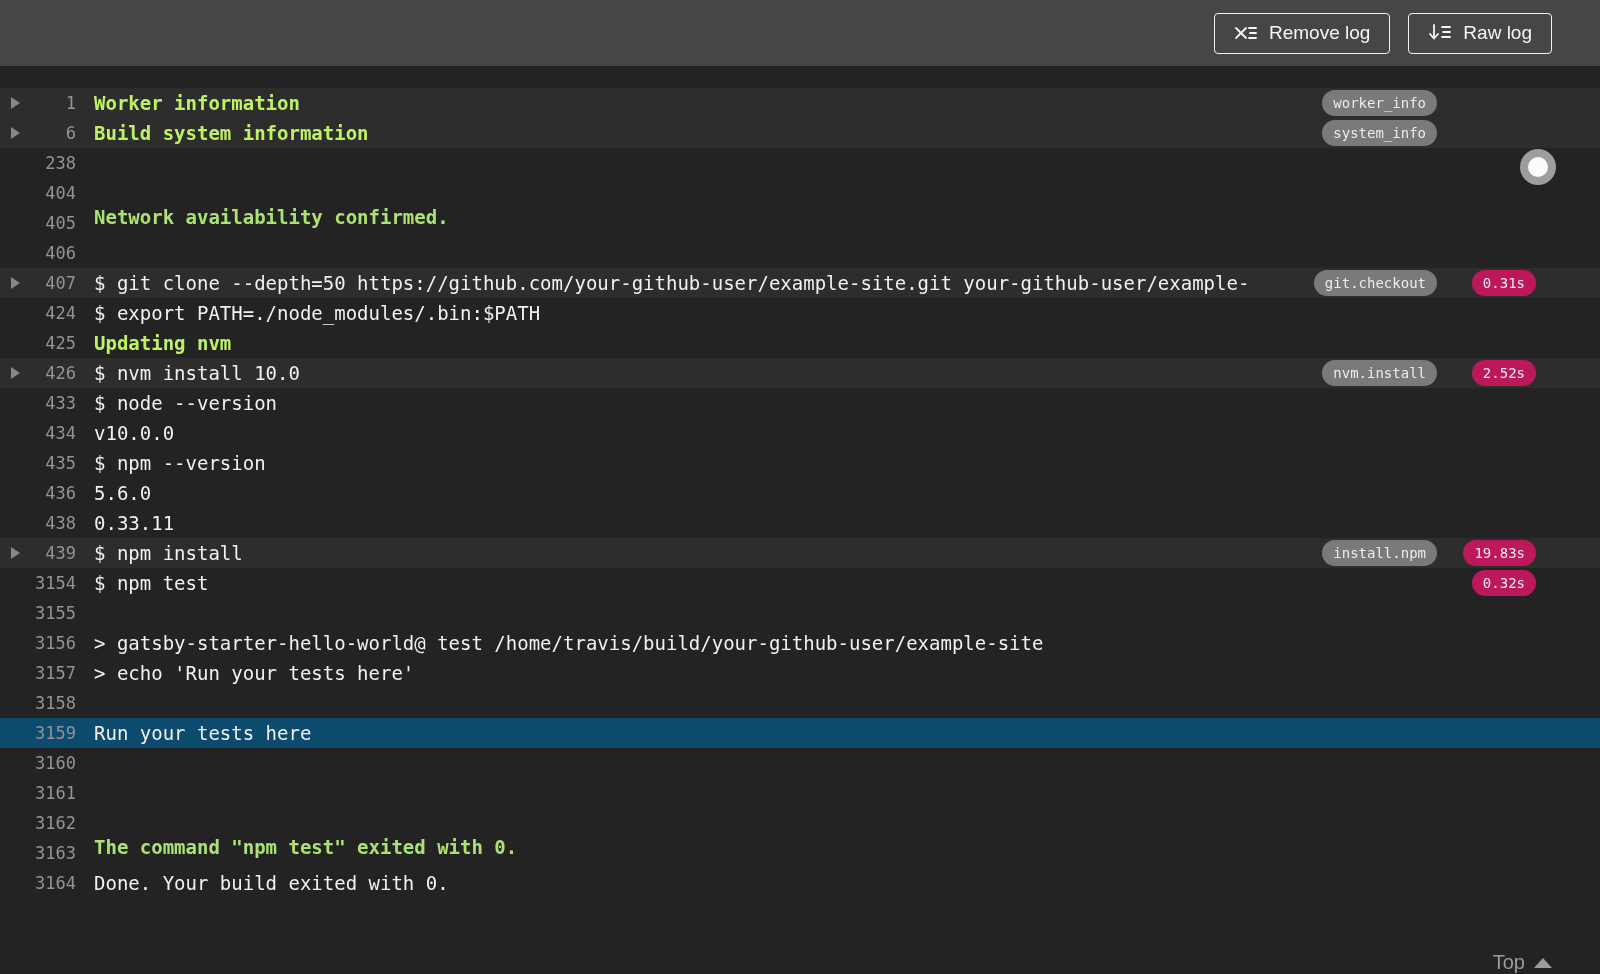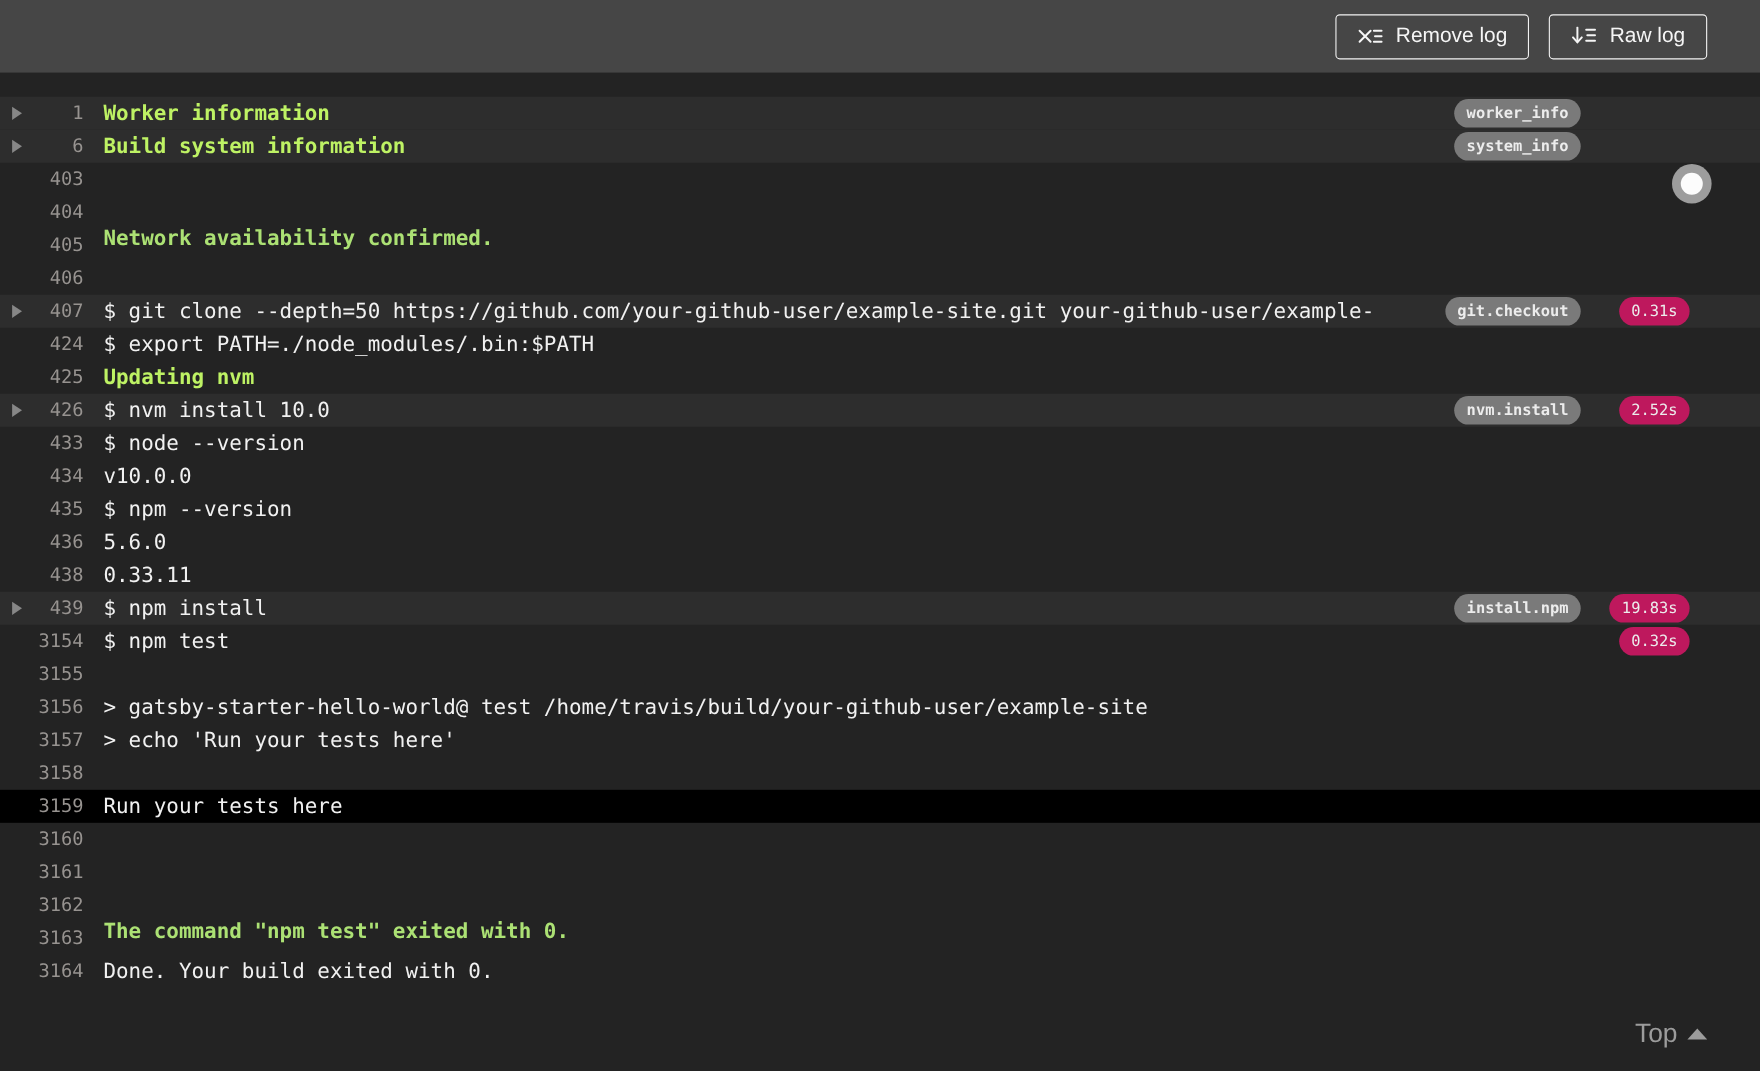--- a/index.html
+++ b/index.html
@@ -21,58 +21,58 @@
   .topbar button svg { display:block; }
 
   
   .log { position:relative; padding-top:22px; height:908px; }
   .row {
     position:relative; height:30px; line-height:30px;
     white-space:pre; font-size:19px; color:#f1f1f1;
     display:flex; align-items:center;
   }
   .row.fold-bg  { background:#2d2d2d; }
-  .row.highlight{ background:#000000; }
+  .row.highlight{ background:#0c4a6e; }
 
   .arrow {
     position:absolute; left:11px; top:9px;
     width:0; height:0; cursor:pointer;
     border-left:9px solid #878787;
     border-top:6px solid transparent;
     border-bottom:6px solid transparent;
   }
   .num {
     display:inline-block; width:76px; flex:0 0 76px;
     text-align:right; color:#979390; font-size:17px; cursor:pointer;
   }
   .text { padding-left:18px; flex:1 1 auto; min-width:0; overflow:hidden; white-space:pre; }
   .text.yellow { color:#bef264; font-weight:bold; }
   .text.green  { color:#ace174; font-weight:bold;margin-top:48px; }
 
   .badge {
     position:absolute; top:2px; height:26px; line-height:26px;
     font-size:14px; color:#ececec; border-radius:13px; padding:0 11px;
   }
-  .badge.name { right:163px; background:#7a7a7a;font-weight:bold; }
+  .badge.name { right:163px; background:#7a7a7a; }
   .badge.time { right:64px;  background:#be185d; }
 
   .follow-toggle {
     position:absolute; top:83px; right:44px;
     width:36px; height:36px; border-radius:50%; background:#9d9d9d;
     cursor:pointer;
   }
   .follow-toggle .inner {
     position:absolute; left:8px; top:8px;
     width:20px; height:20px; border-radius:50%; background:#fcfcfc;
   }
 
   .top-link {
-    position:absolute; right:48px; bottom:20px;
+    position:absolute; right:48px; bottom:0;
     display:flex; align-items:center; gap:9px;
-    color:#9c9c9c; font-family:"Liberation Sans", sans-serif; font-size:24px;
+    color:#9c9c9c; font-family:"Liberation Sans", sans-serif; font-size:20px;
     cursor:pointer;
   }
   .top-arrow {
     width:0; height:0;
     border-left:9px solid transparent; border-right:9px solid transparent;
     border-bottom:10px solid #9c9c9c;
   }
 </style>
 </head>
 <body>
@@ -101,21 +101,21 @@
       </svg>
     </span>
     <span>Raw log</span>
   </button>
 </div>
 
 <div class="log">
   <div>
       <div class="row fold-bg"><span class="arrow"></span><span class="num">1</span><span class="text yellow">Worker information</span><span class="badge name">worker_info</span></div>
       <div class="row fold-bg"><span class="arrow"></span><span class="num">6</span><span class="text yellow">Build system information</span><span class="badge name">system_info</span></div>
-      <div class="row"><span class="num">403</span><span class="text"></span></div>
+      <div class="row"><span class="num">238</span><span class="text"></span></div>
       <div class="row"><span class="num">404</span><span class="text green">Network availability confirmed.</span></div>
       <div class="row"><span class="num">405</span><span class="text"></span></div>
       <div class="row"><span class="num">406</span><span class="text"></span></div>
       <div class="row fold-bg"><span class="arrow"></span><span class="num">407</span><span class="text">$ git clone --depth=50 https://github.com/your-github-user/example-site.git your-github-user/example-</span><span class="badge name">git.checkout</span><span class="badge time">0.31s</span></div>
       <div class="row"><span class="num">424</span><span class="text">$ export PATH=./node_modules/.bin:$PATH</span></div>
       <div class="row"><span class="num">425</span><span class="text yellow">Updating nvm</span></div>
       <div class="row fold-bg"><span class="arrow"></span><span class="num">426</span><span class="text">$ nvm install 10.0</span><span class="badge name">nvm.install</span><span class="badge time">2.52s</span></div>
       <div class="row"><span class="num">433</span><span class="text">$ node --version</span></div>
       <div class="row"><span class="num">434</span><span class="text">v10.0.0</span></div>
       <div class="row"><span class="num">435</span><span class="text">$ npm --version</span></div>

